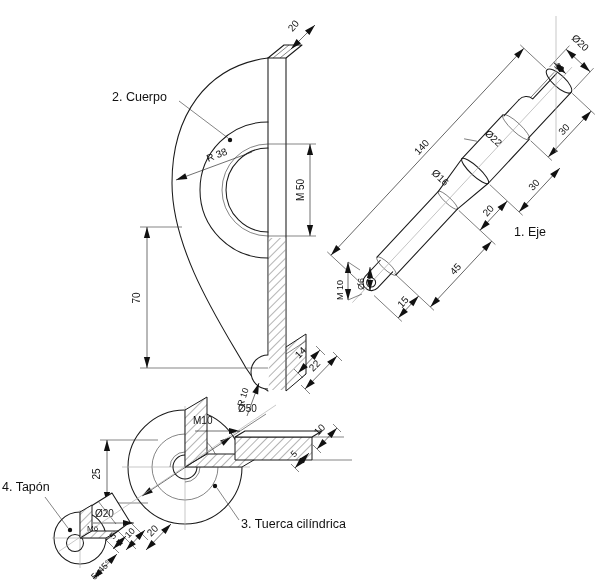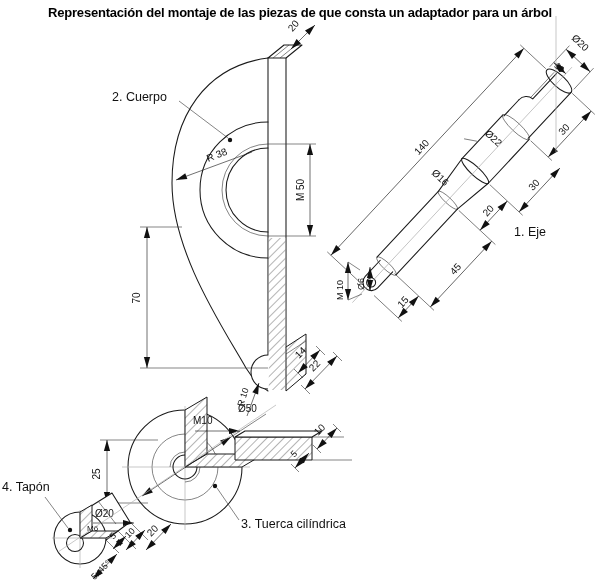--- a/index.html
+++ b/index.html
@@ -19,21 +19,20 @@
   .hatn{fill:url(#hatch);stroke:none;}
   text{fill:#111;font-size:10px;font-family:"Liberation Sans",sans-serif;}
   .lbl{font-size:12.5px;}
   .t9{font-size:9px;} .t8{font-size:8px;}
   .dot{fill:#111;stroke:none;}
 </style>
 </head>
 <body>
 
 <div class="canvas">
-  <div class="title">Representación del montaje de las piezas de que consta un adaptador para un árbol</div>
 
   <svg width="600" height="581" viewBox="0 0 600 581">
     <defs>
       <marker id="arr" markerUnits="userSpaceOnUse" markerWidth="12" markerHeight="8" refX="11.5" refY="4" orient="auto-start-reverse">
         <path d="M11.5,4 L0.5,0.9 L0.5,7.1 Z" fill="#111"></path>
       </marker>
       <pattern id="hatch" patternUnits="userSpaceOnUse" width="6" height="6" patternTransform="rotate(45)">
         <rect width="6" height="6" fill="#ffffff"></rect>
         <line x1="0" y1="0" x2="0" y2="6" stroke="#444" stroke-width="0.8"></line>
       </pattern>

